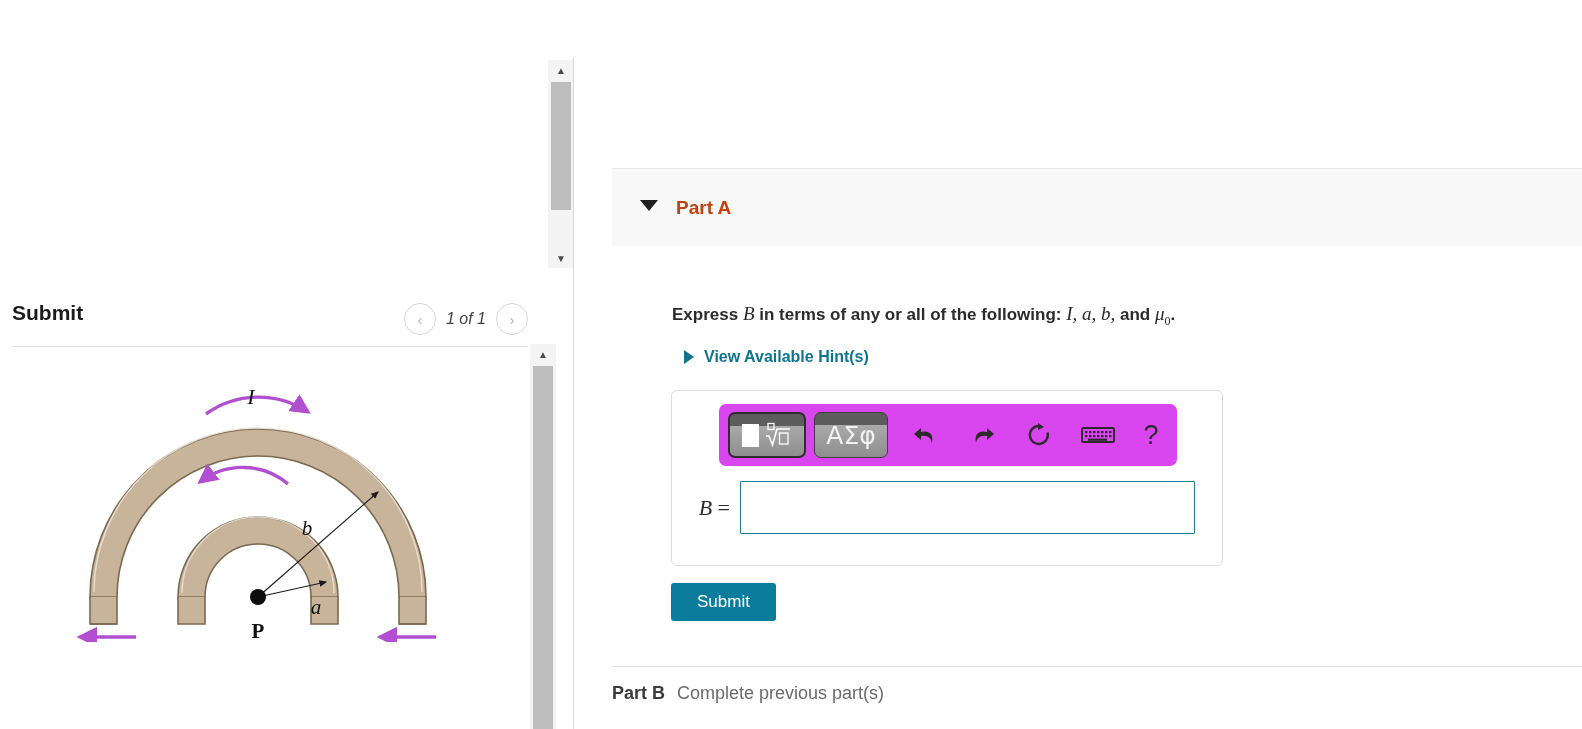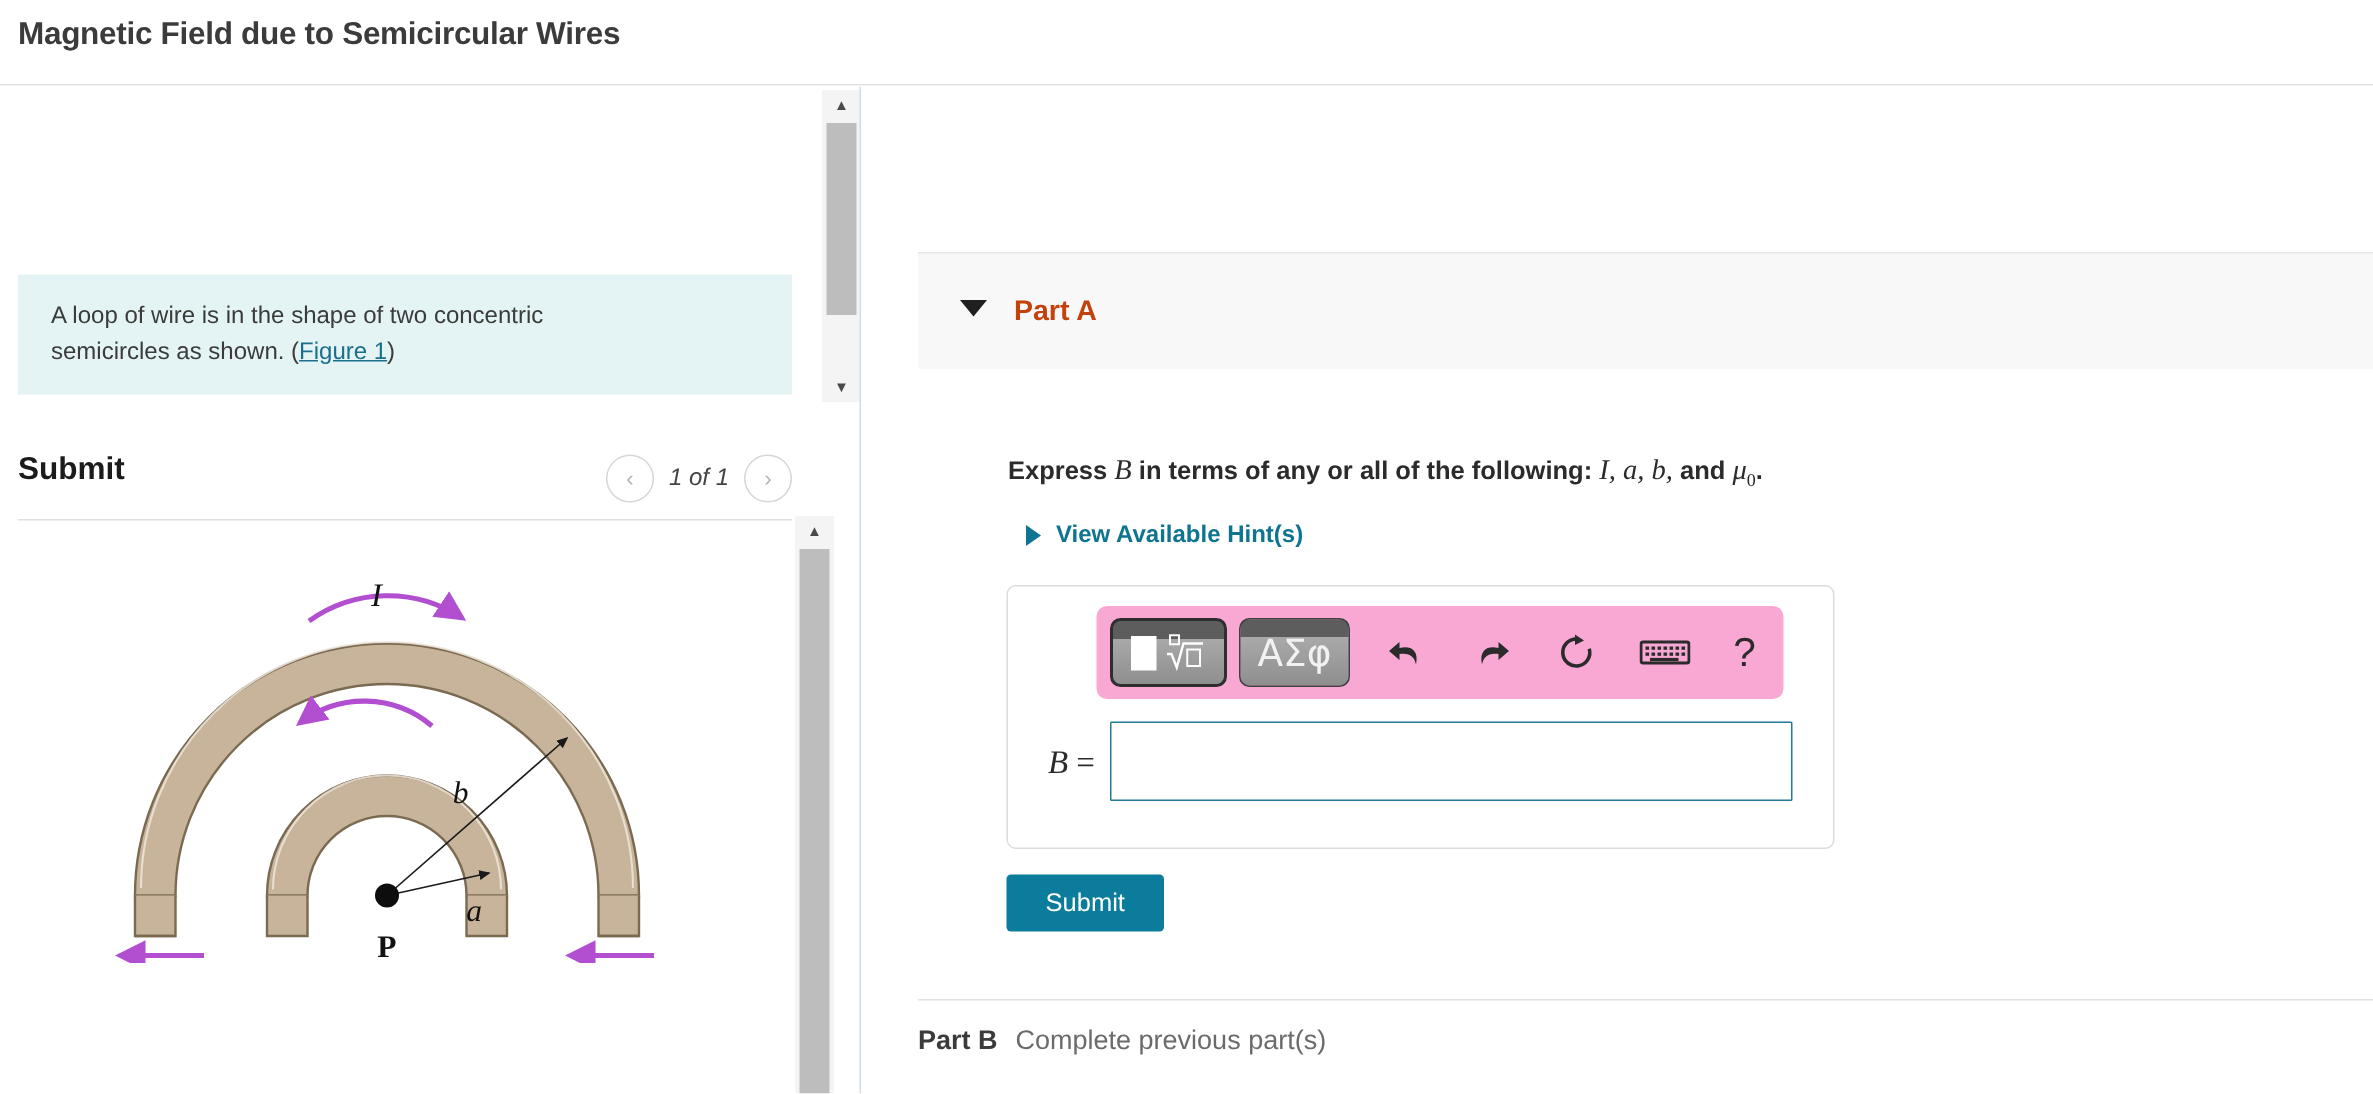--- a/index.html
+++ b/index.html
@@ -118,22 +118,22 @@
     width: 0; height: 0; border-top: 7px solid transparent; border-bottom: 7px solid transparent;
     border-left: 10px solid #0e7490;
   }
 
   
   .answer-box {
     position: absolute; left: 97px; top: 332px; width: 552px; height: 176px;
     border: 1px solid #dcdcdc; border-radius: 6px; background: #fff;
   }
   .mathbar {
-    position: absolute; left: 59px; top: 13px; width: 458px; height: 62px;
-    background: #f9a8d4; border-radius: 7px;
+    position: absolute; left: 47px; top: 13px; width: 458px; height: 62px;
+    background: #d946ef; border-radius: 7px;
   }
   .btn-tmpl, .btn-greek {
     position: absolute; top: 8px; height: 46px; border-radius: 7px;
     background: linear-gradient(#5d5d5d 0 12px, #a9a9a9 12px, #8e8e8e 100%);
     border: 1px solid #3f3f3f;
     display: flex; align-items: center; justify-content: center; cursor: pointer;
   }
   .btn-tmpl { left: 9px; width: 78px; border: 2px solid #2e2e2e; }
   .btn-greek { left: 95px; width: 74px; }
   .greek-lbl { color: #f2f2f2; font-size: 25px; font-family: "DejaVu Sans", sans-serif; line-height: 1; }
@@ -171,32 +171,23 @@
   .hr-parts { position: absolute; left: 38px; top: 608px; width: 970px; height: 1px; background: #e2e2e2; }
   .part-b-row { position: absolute; left: 38px; top: 625px; display: flex; align-items: baseline; gap: 12px; }
   .part-b-lbl { font-size: 18px; font-weight: bold; color: #3b3b3b; }
   .part-b-status { font-size: 18px; color: #6b6b6b; }
 </style>
 </head>
 <body>
 
 <div class="page">
 
-  <div class="top-header">
-    <div class="title">Magnetic Field due to Semicircular Wires</div>
-  </div>
 
   <div class="left-panel">
 
-    <div class="intro-box">
-      <div class="intro-text">
-        <span>A loop of wire is in the shape of two concentric</span><br>
-        <span>semicircles as shown. (</span><span class="fig-link">Figure 1</span><span>)</span>
-      </div>
-    </div>
 
     <div class="figure-head">
       <div class="figure-title">Submit</div>
       <div class="pager">
         <div class="pg-btn">‹</div>
         <div class="pg-label">1 of 1</div>
         <div class="pg-btn">›</div>
       </div>
     </div>
 

